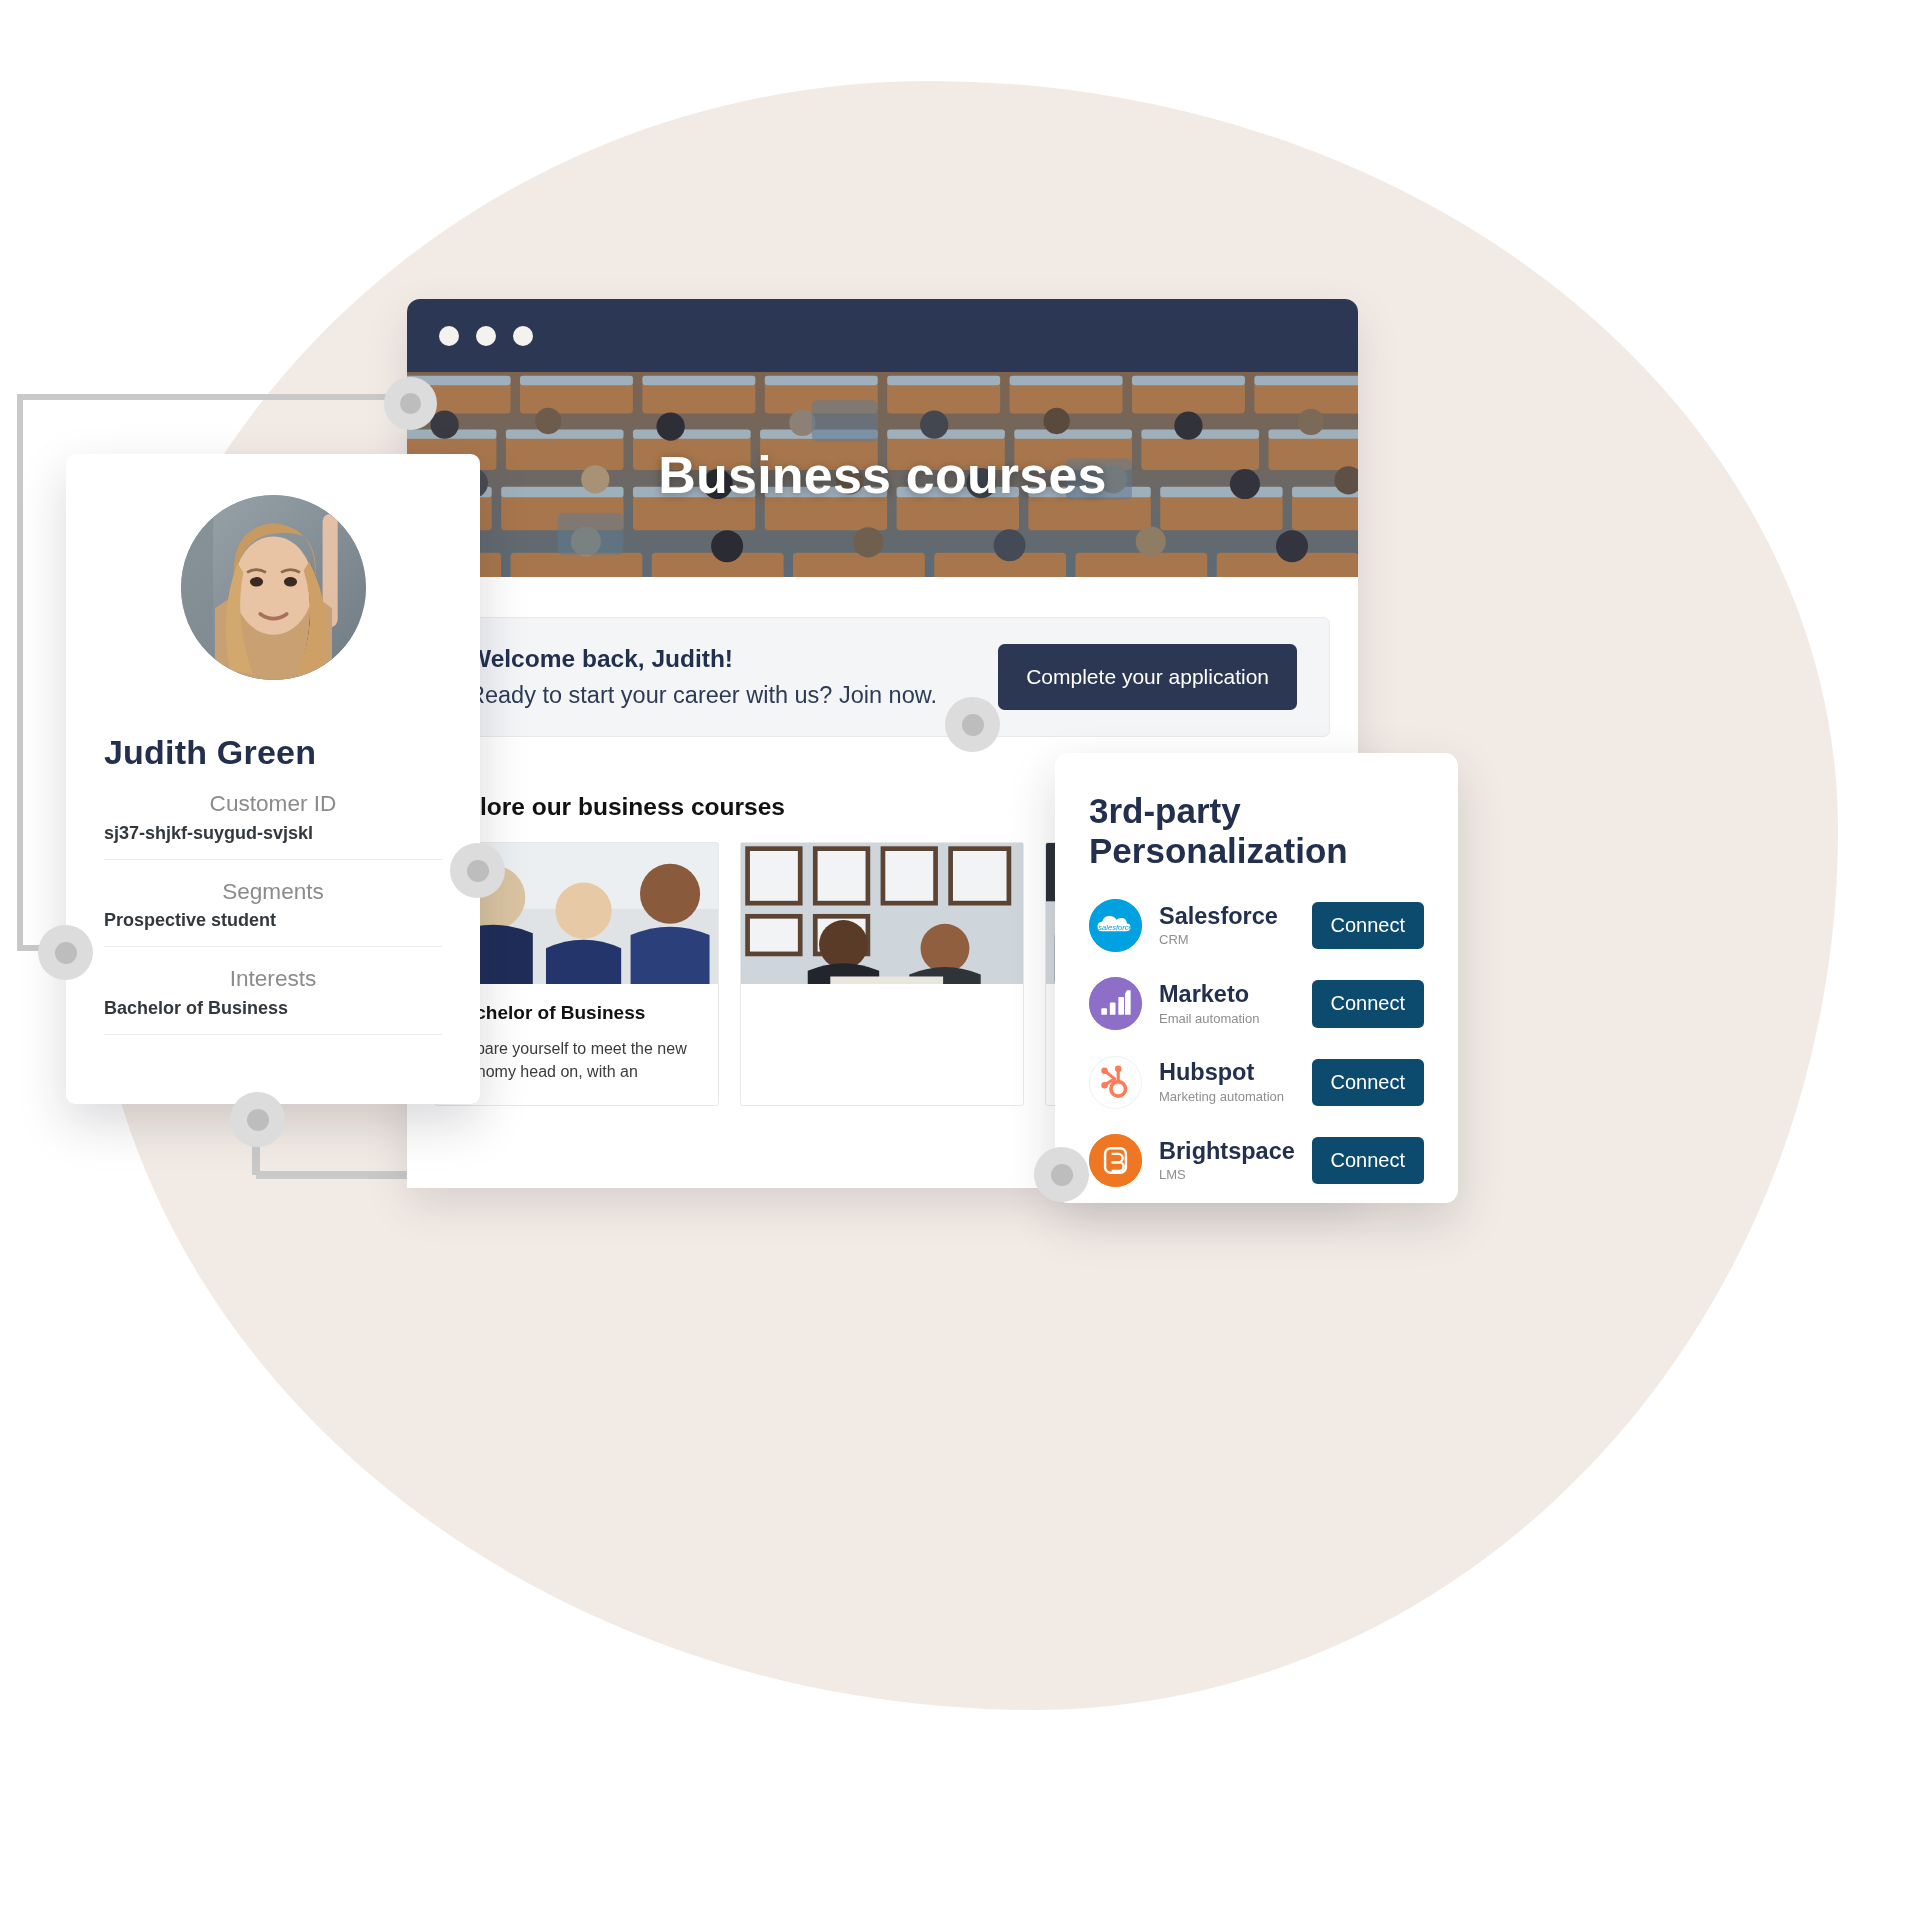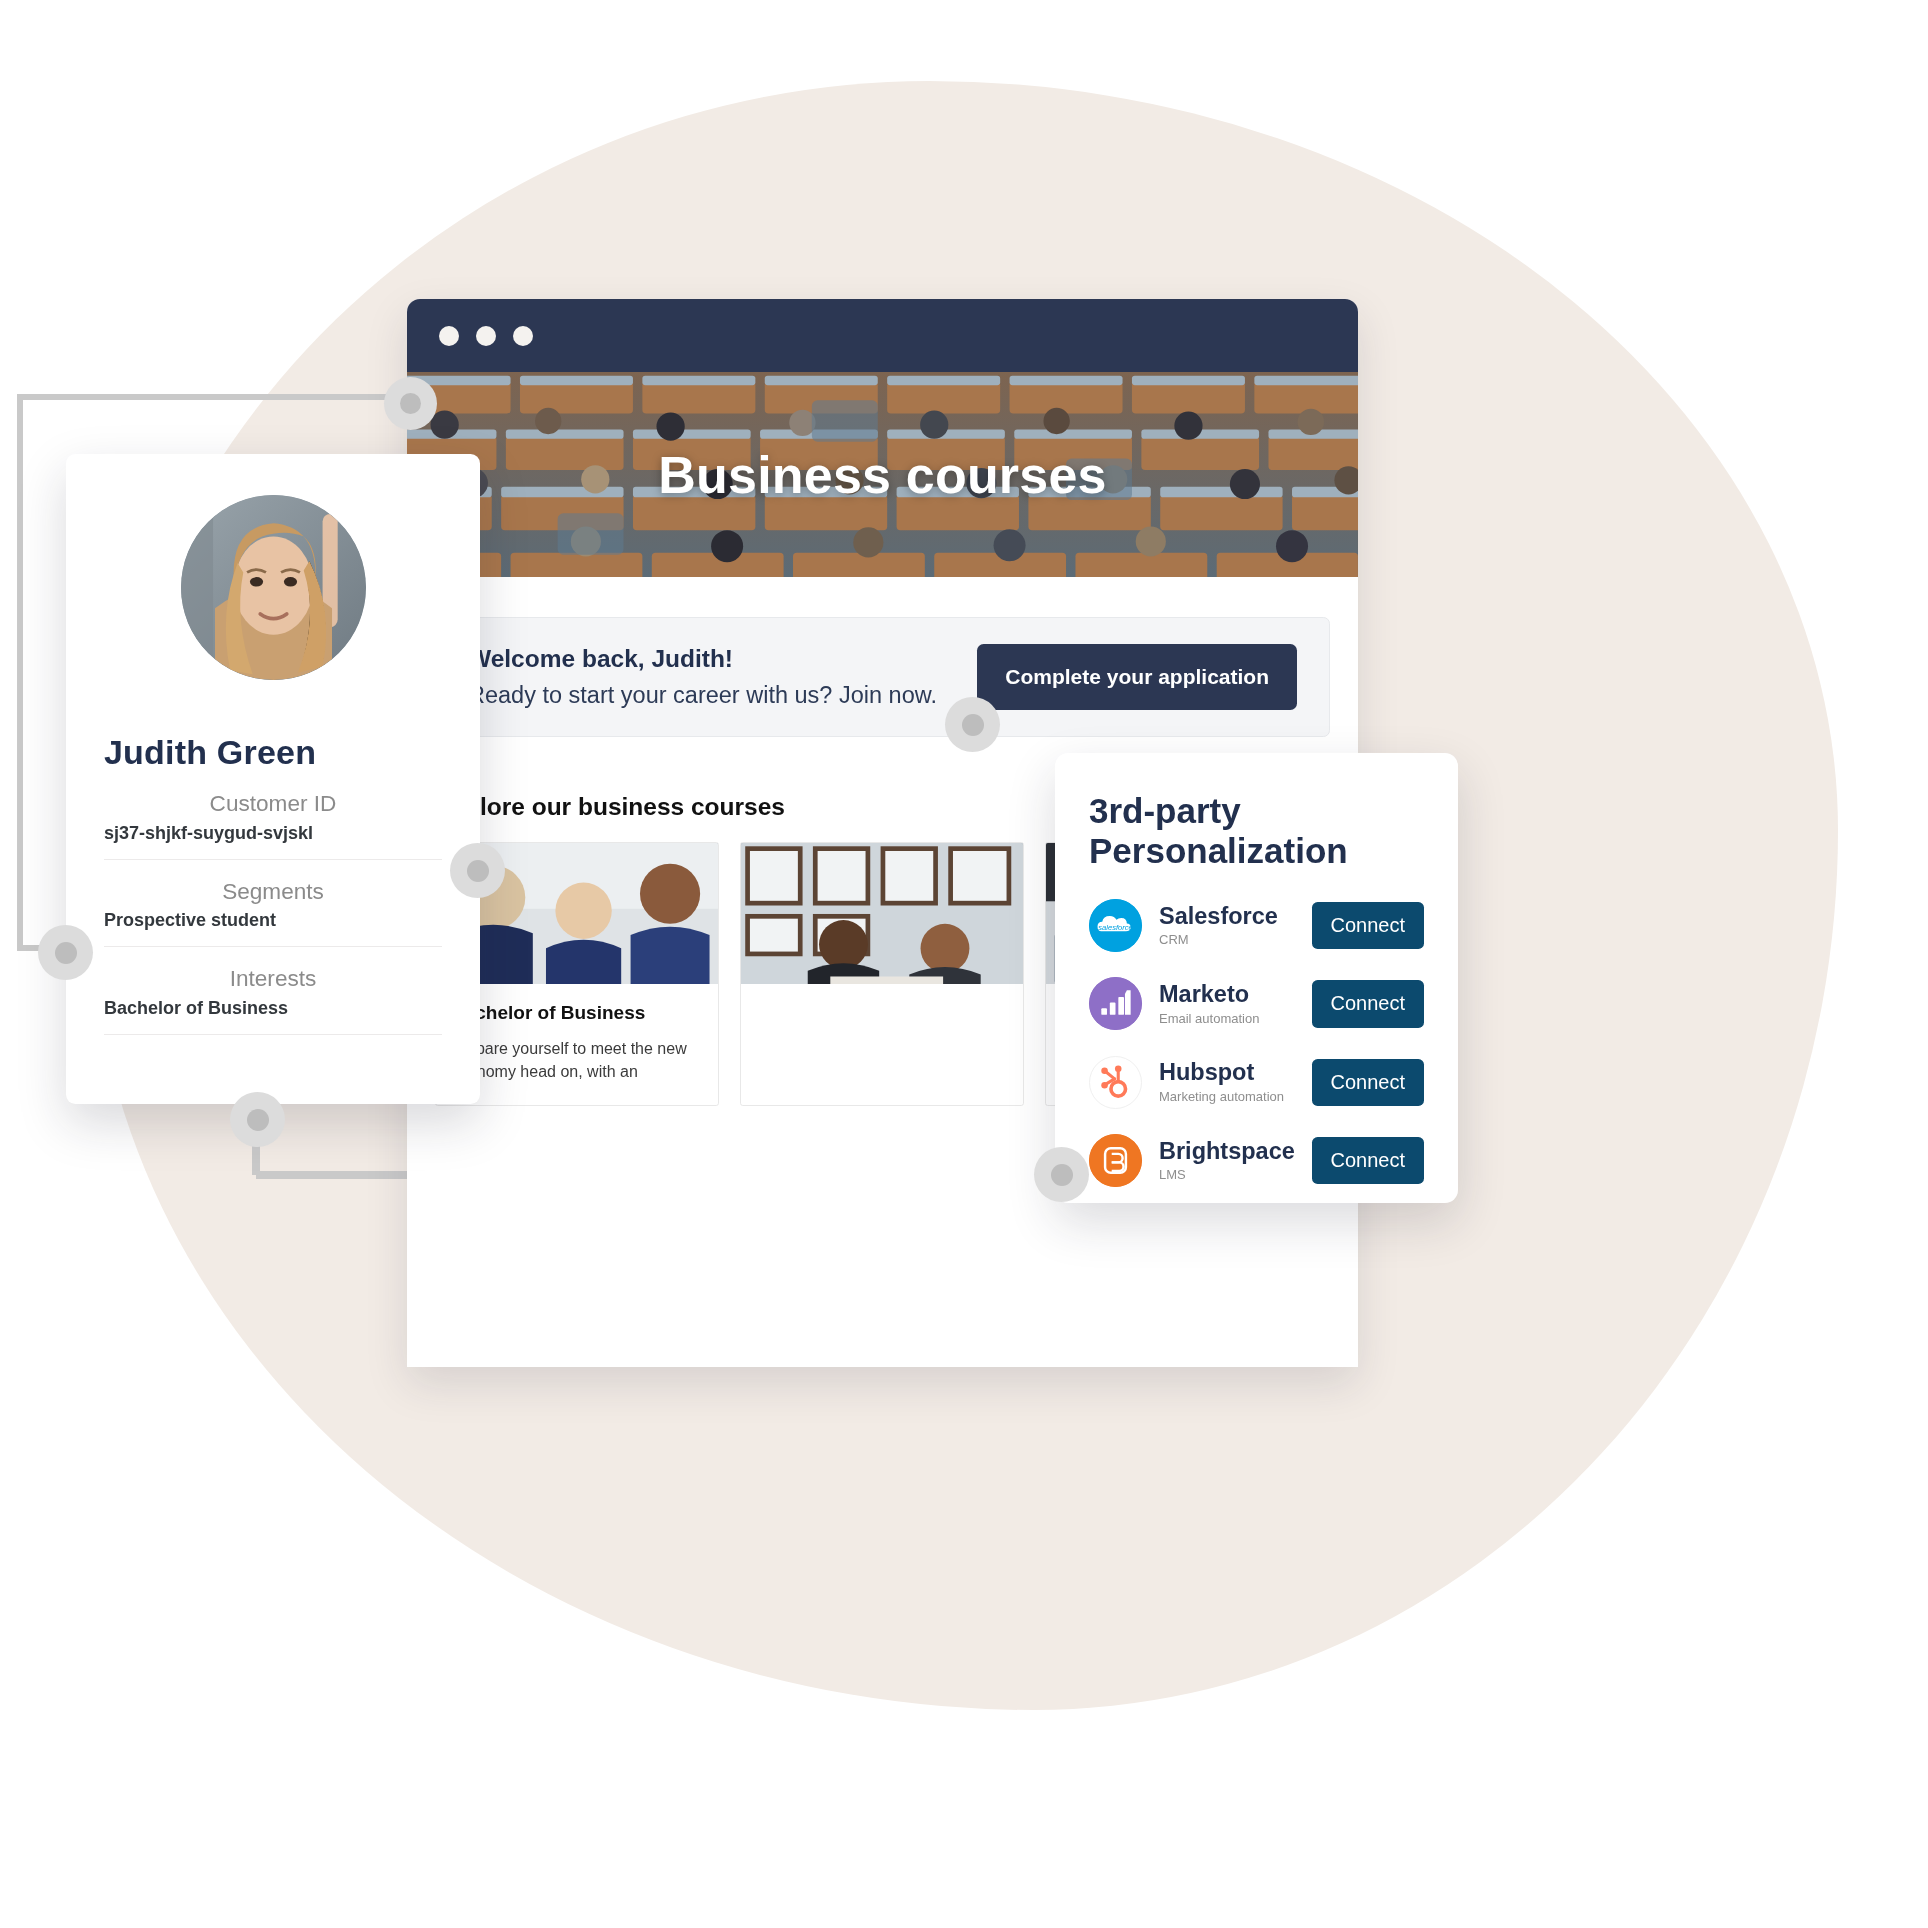--- a/index.html
+++ b/index.html
@@ -24,21 +24,21 @@
     background: #dcdcdc; display: flex; align-items: center; justify-content: center;
   }
   .node::after {
     content: ""; display: block; width: 40%; height: 40%;
     border-radius: 50%; background: #bdbdbd;
   }
 
   
   #browser {
     position: absolute; left: 407px; top: 299px;
-    width: 951px; height: 1068px;
+    width: 951px; height: 889px;
     border-radius: 13px 13px 0 0;
     background: #ffffff;
     box-shadow: 0 17px 43px rgba(40,40,60,.13);
     overflow: hidden;
   }
   #browser-chrome {
     height: 73px; background: #2c3753;
     display: flex; align-items: center; padding-left: 32px; gap: 17px;
   }
   .dot { width: 20px; height: 20px; border-radius: 50%; background: #f4f2ef; }
@@ -60,21 +60,21 @@
   
   #welcome-wrap { padding: 40px 28px 0 28px; }
   #welcome {
     background: #f4f5f7; border: 0.9px solid #e7e9ec; border-radius: 6.6px;
     padding: 26px 32px; display: flex; align-items: center; justify-content: space-between;
   }
   #welcome-title { font-size: 24.5px; font-weight: bold; color: #22304e; margin-bottom: 9.4px; }
   #welcome-sub { font-size: 23.5px; color: #2d3b57; }
   #welcome-cta {
     background: #2c3753; color: #fff; border: none; border-radius: 6.6px;
-    padding: 21px 28px; font-size: 21px; font-weight: bold;
+    padding: 21px 28px; font-size: 21px; font-weight: normal;
     font-family: "Liberation Sans", sans-serif; cursor: pointer; white-space: nowrap;
   }
 
   
   #courses-head {
     font-size: 24.5px; font-weight: bold; color: #111;
     padding: 56px 28px 21px 28px;
   }
   #courses-row { display: flex; gap: 21px; padding: 0 28px; }
   .course-card {

